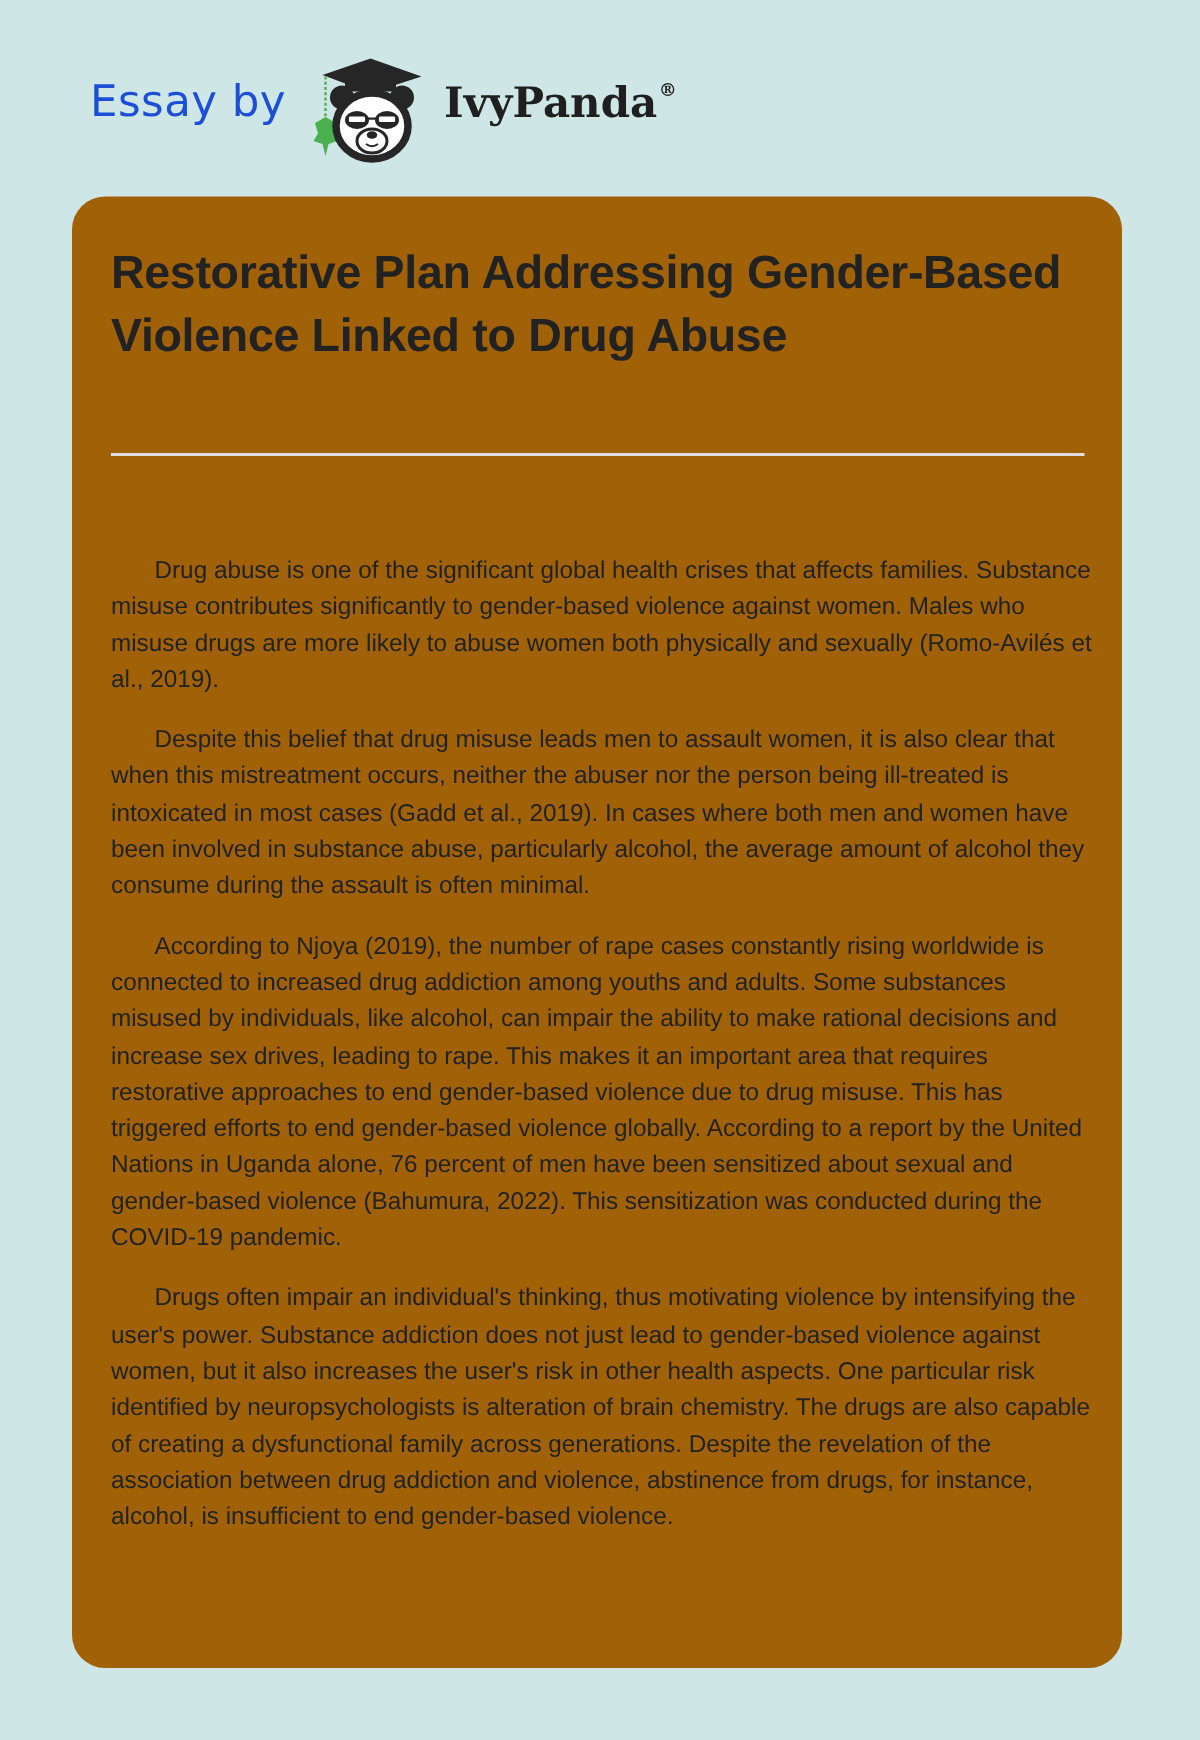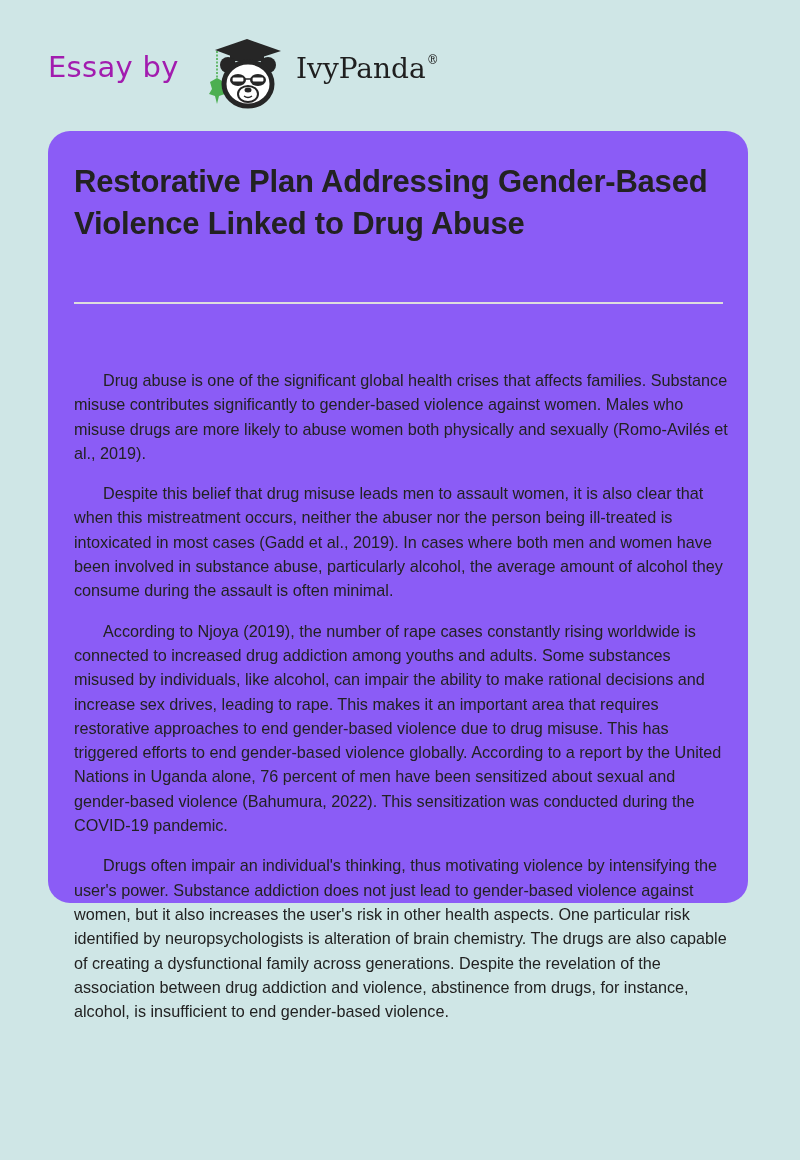--- a/index.html
+++ b/index.html
@@ -17,55 +17,55 @@
     }
     .header {
       position: absolute;
       left: 0;
       top: 0;
       width: 800px;
       height: 130px;
     }
     .essay-by {
       position: absolute;
-      left: 48px;
+      left: 60px;
       top: 50px;
       font-family: "DejaVu Sans", sans-serif;
       font-size: 29px;
-      color: #a21caf;
+      color: #1d4ed8;
       letter-spacing: 0.3px;
     }
     .logo-icon {
       position: absolute;
       left: 201px;
       top: 34px;
       width: 92px;
       height: 76px;
     }
     .brand-name {
       position: absolute;
       left: 296px;
       top: 52px;
       font-family: "DejaVu Serif", serif;
-      font-weight: normal;
+      font-weight: bold;
       font-size: 28px;
       color: #1f1f1f;
     }
     .brand-reg {
       font-size: 12px;
       vertical-align: 14px;
       margin-left: 1px;
     }
     .card {
       position: absolute;
       left: 48px;
       top: 131px;
       width: 700px;
-      height: 772px;
-      background: #8b5cf6;
+      height: 981px;
+      background: #a16207;
       border-radius: 22px;
     }
     .title {
       position: absolute;
       left: 26px;
       top: 30px;
       width: 660px;
       margin: 0;
       font-family: "Liberation Sans", sans-serif;
       font-weight: bold;

